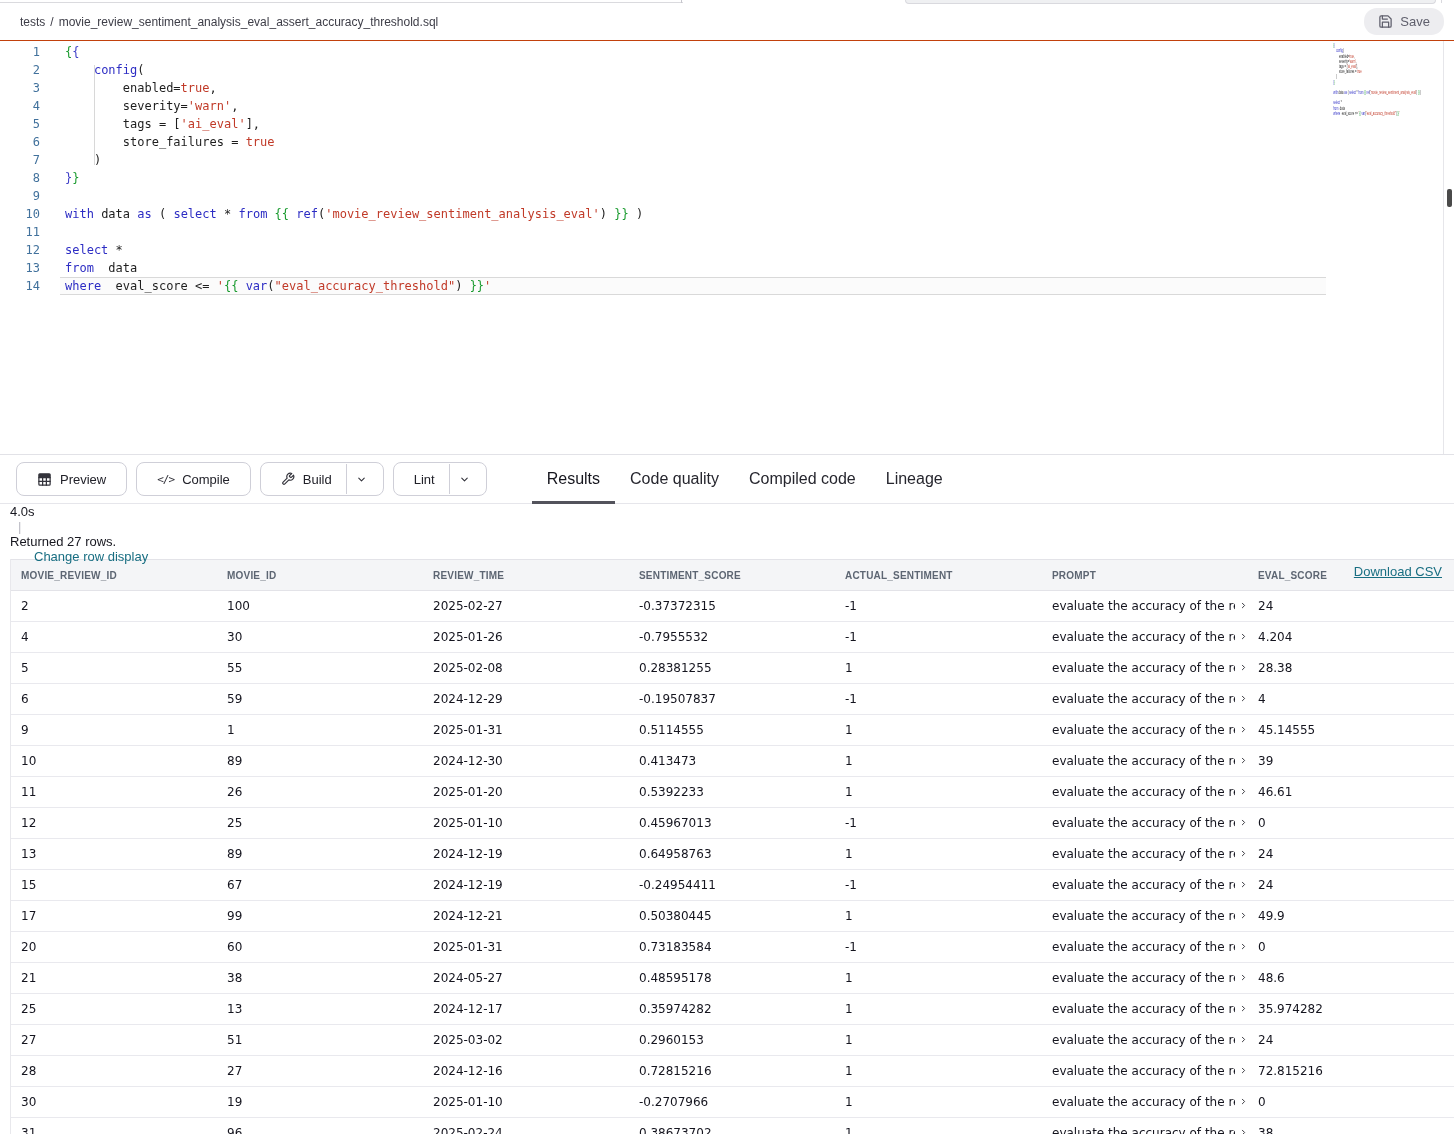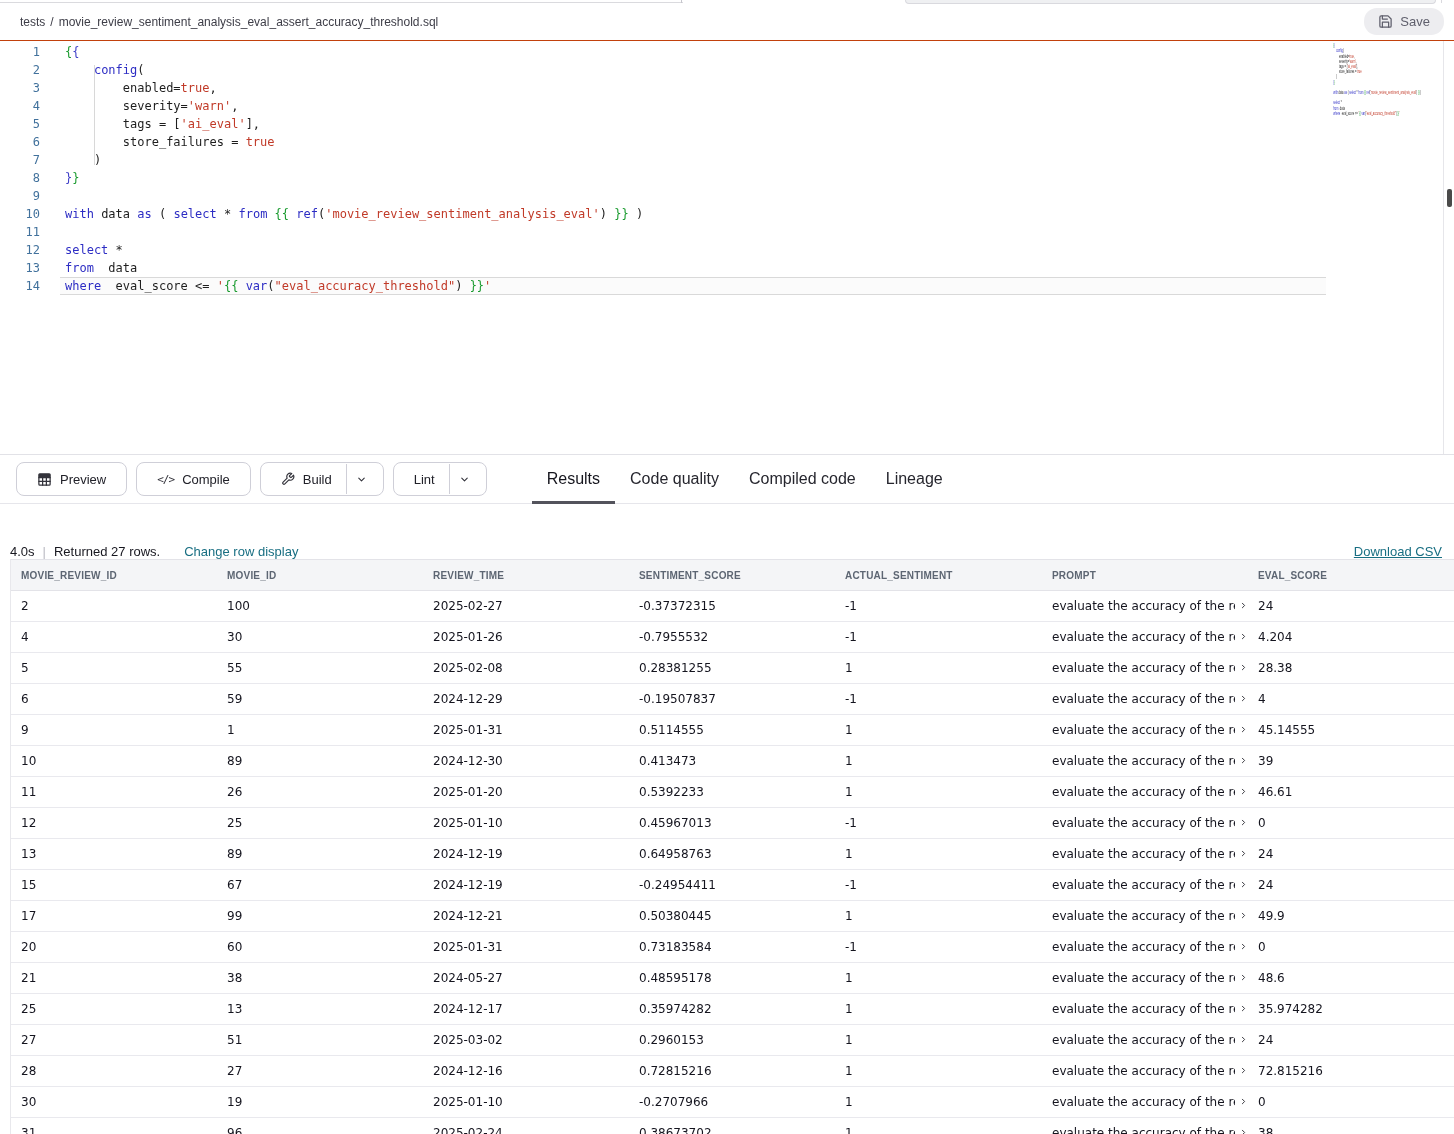--- a/index.html
+++ b/index.html
@@ -43,21 +43,21 @@
   .btn{display:flex;align-items:center;height:34px;border:1px solid #cfcfd8;border-radius:8px;background:#fff;color:#212129;font-size:13px;font-family:inherit;margin-right:9px;overflow:hidden;}
   .btn-main{display:flex;align-items:center;gap:8px;padding:0 14px;height:100%;text-align:right;}
   .btn-caret{display:flex;align-items:center;justify-content:center;width:30px;height:100%;border-left:1px solid #cfcfd8;}
   .btn svg{display:block;}
   .code-glyph{font-family:"DejaVu Sans Mono",monospace;font-size:11px;color:#33333b;letter-spacing:-1px;}
   .tabs{display:flex;height:100%;margin-left:36px;}
   .tab{position:relative;display:flex;align-items:center;height:100%;padding:0 15px;font-size:16px;color:#26262e;cursor:default;}
   .tab.active{color:#15151d;}
   .tab.active::after{content:"";position:absolute;left:0;right:0;bottom:-1px;height:3px;background:#53535c;}
   
-  .results-bar{height:55px;display:flex;align-items:flex-end;padding:0 12px 0 10px;font-size:13px;color:#17171f;background:#fff;}
+  .results-bar{height:55px;display:flex;align-items:flex-start;padding:0 12px 0 10px;font-size:13px;color:#17171f;background:#fff;flex-direction:column;}
   .rb-sep{color:#b9b9c2;margin:0 8px;}
   .link{color:#186e82;cursor:pointer;}
   .change-link{margin-left:24px;}
   .download-link{margin-left:auto;text-decoration:underline;}
   
   .grid{margin-left:10px;border-left:1px solid #e8e8ec;}
   .grid-row{display:grid;grid-template-columns:206px 206px 206px 206px 207px 206px 1fr;height:30px;align-items:center;border-bottom:1px solid #e9e9ee;background:#fff;}
   .grid-head{background:#f4f5f7;border-top:1px solid #e3e3e8;border-bottom:1px solid #e3e3e8;}
   .hcell{padding-left:10px;font-size:10px;font-weight:bold;color:#5d6673;letter-spacing:.2px;white-space:nowrap;overflow:hidden;}
   .cell{padding-left:10px;font-family:"DejaVu Sans",sans-serif;font-size:12px;color:#14141e;white-space:nowrap;overflow:hidden;}

